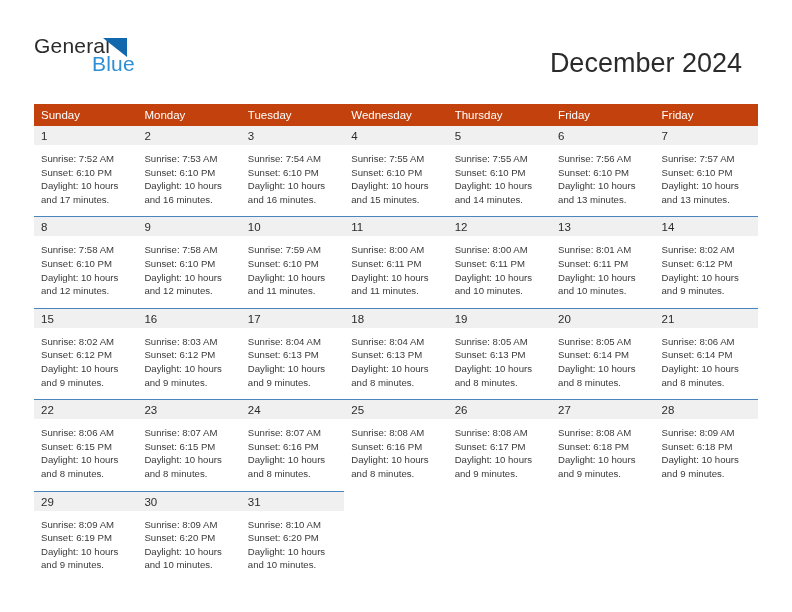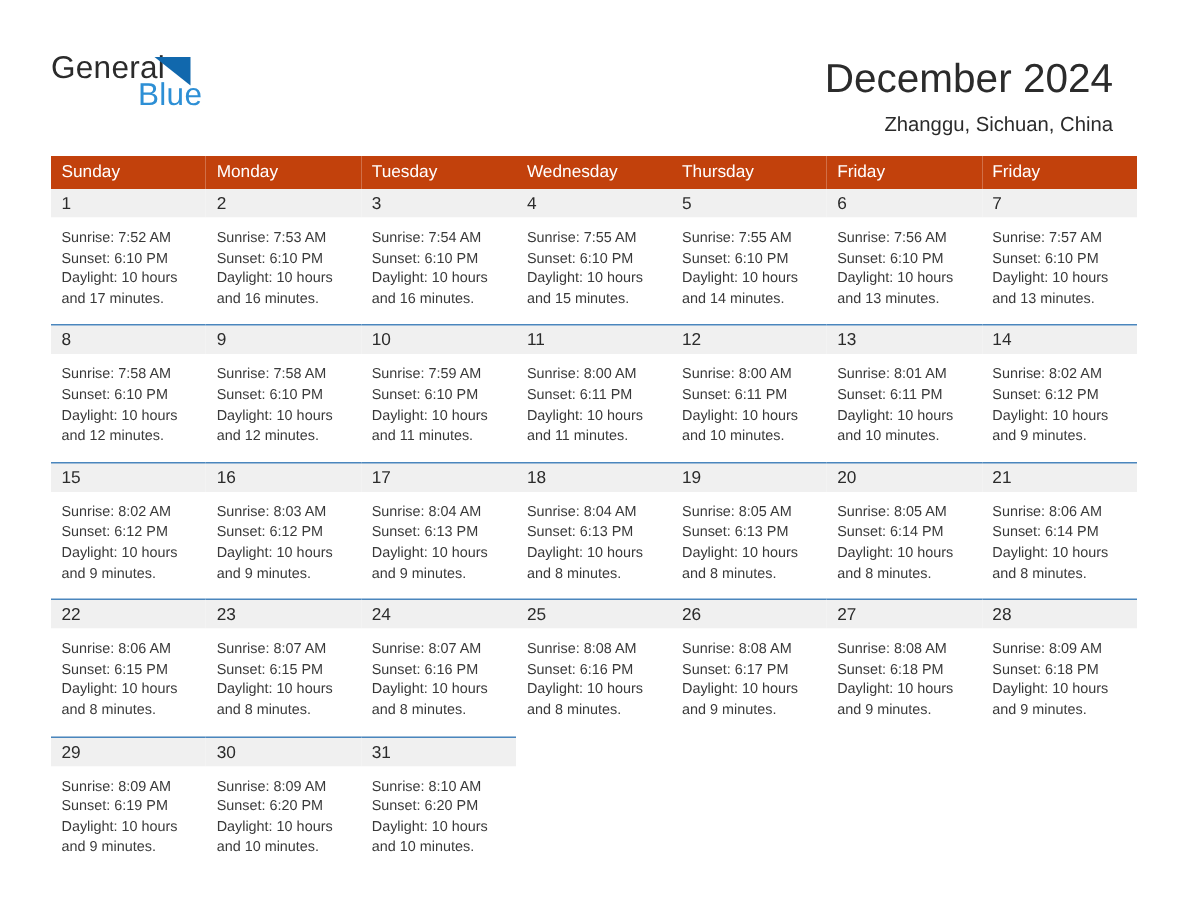--- a/index.html
+++ b/index.html
@@ -59,22 +59,21 @@
     left: 58px;
     top: 18px;
     font-size: 21px;
     letter-spacing: 0.2px;
     color: #2d8fd5;
     font-family: "Liberation Sans", sans-serif;
   }
   .title-block {
     position: absolute;
     right: 34px;
-    top: 35px;
-    text-align: right;
+    top: 46px;
   }
   .cal-title {
     font-size: 27px;
     color: #2b2b2b;
     line-height: 34px;
     white-space: nowrap;
   }
   .cal-subtitle {
     font-size: 13.5px;
     color: #2b2b2b;
@@ -142,21 +141,20 @@
   <div class="header">
 
     <div class="brand">
       <span class="brand-general">General</span>
       <span class="brand-triangle"></span>
       <span class="brand-blue">Blue</span>
     </div>
 
     <div class="title-block">
       <div class="cal-title">December 2024</div>
-      <div class="cal-subtitle">Zhanggu, Sichuan, China</div>
     </div>
 
   </div>
 
   <table class="calendar">
     <thead>
       <tr>
         <th>Sunday</th>
         <th>Monday</th>
         <th>Tuesday</th>

